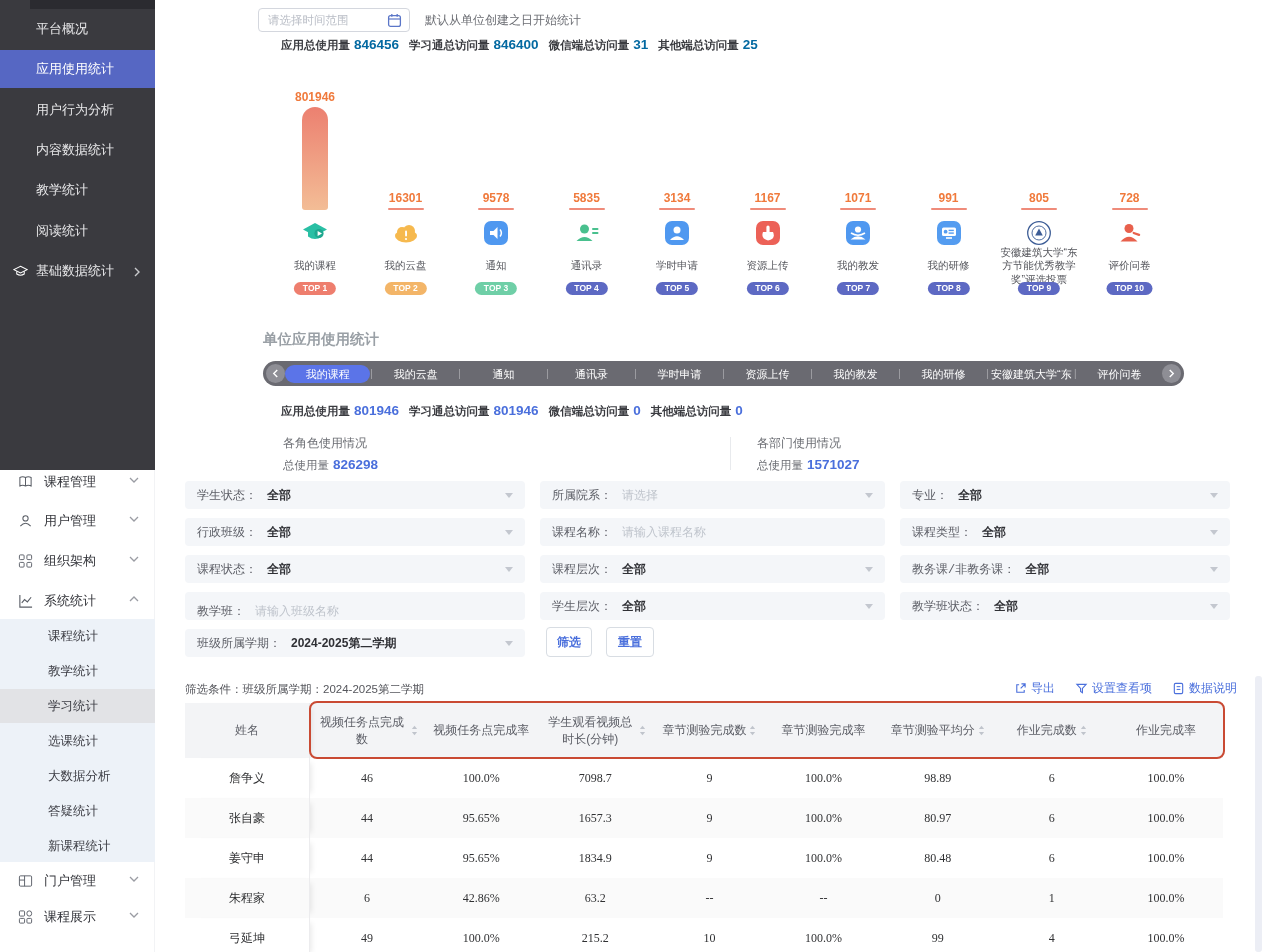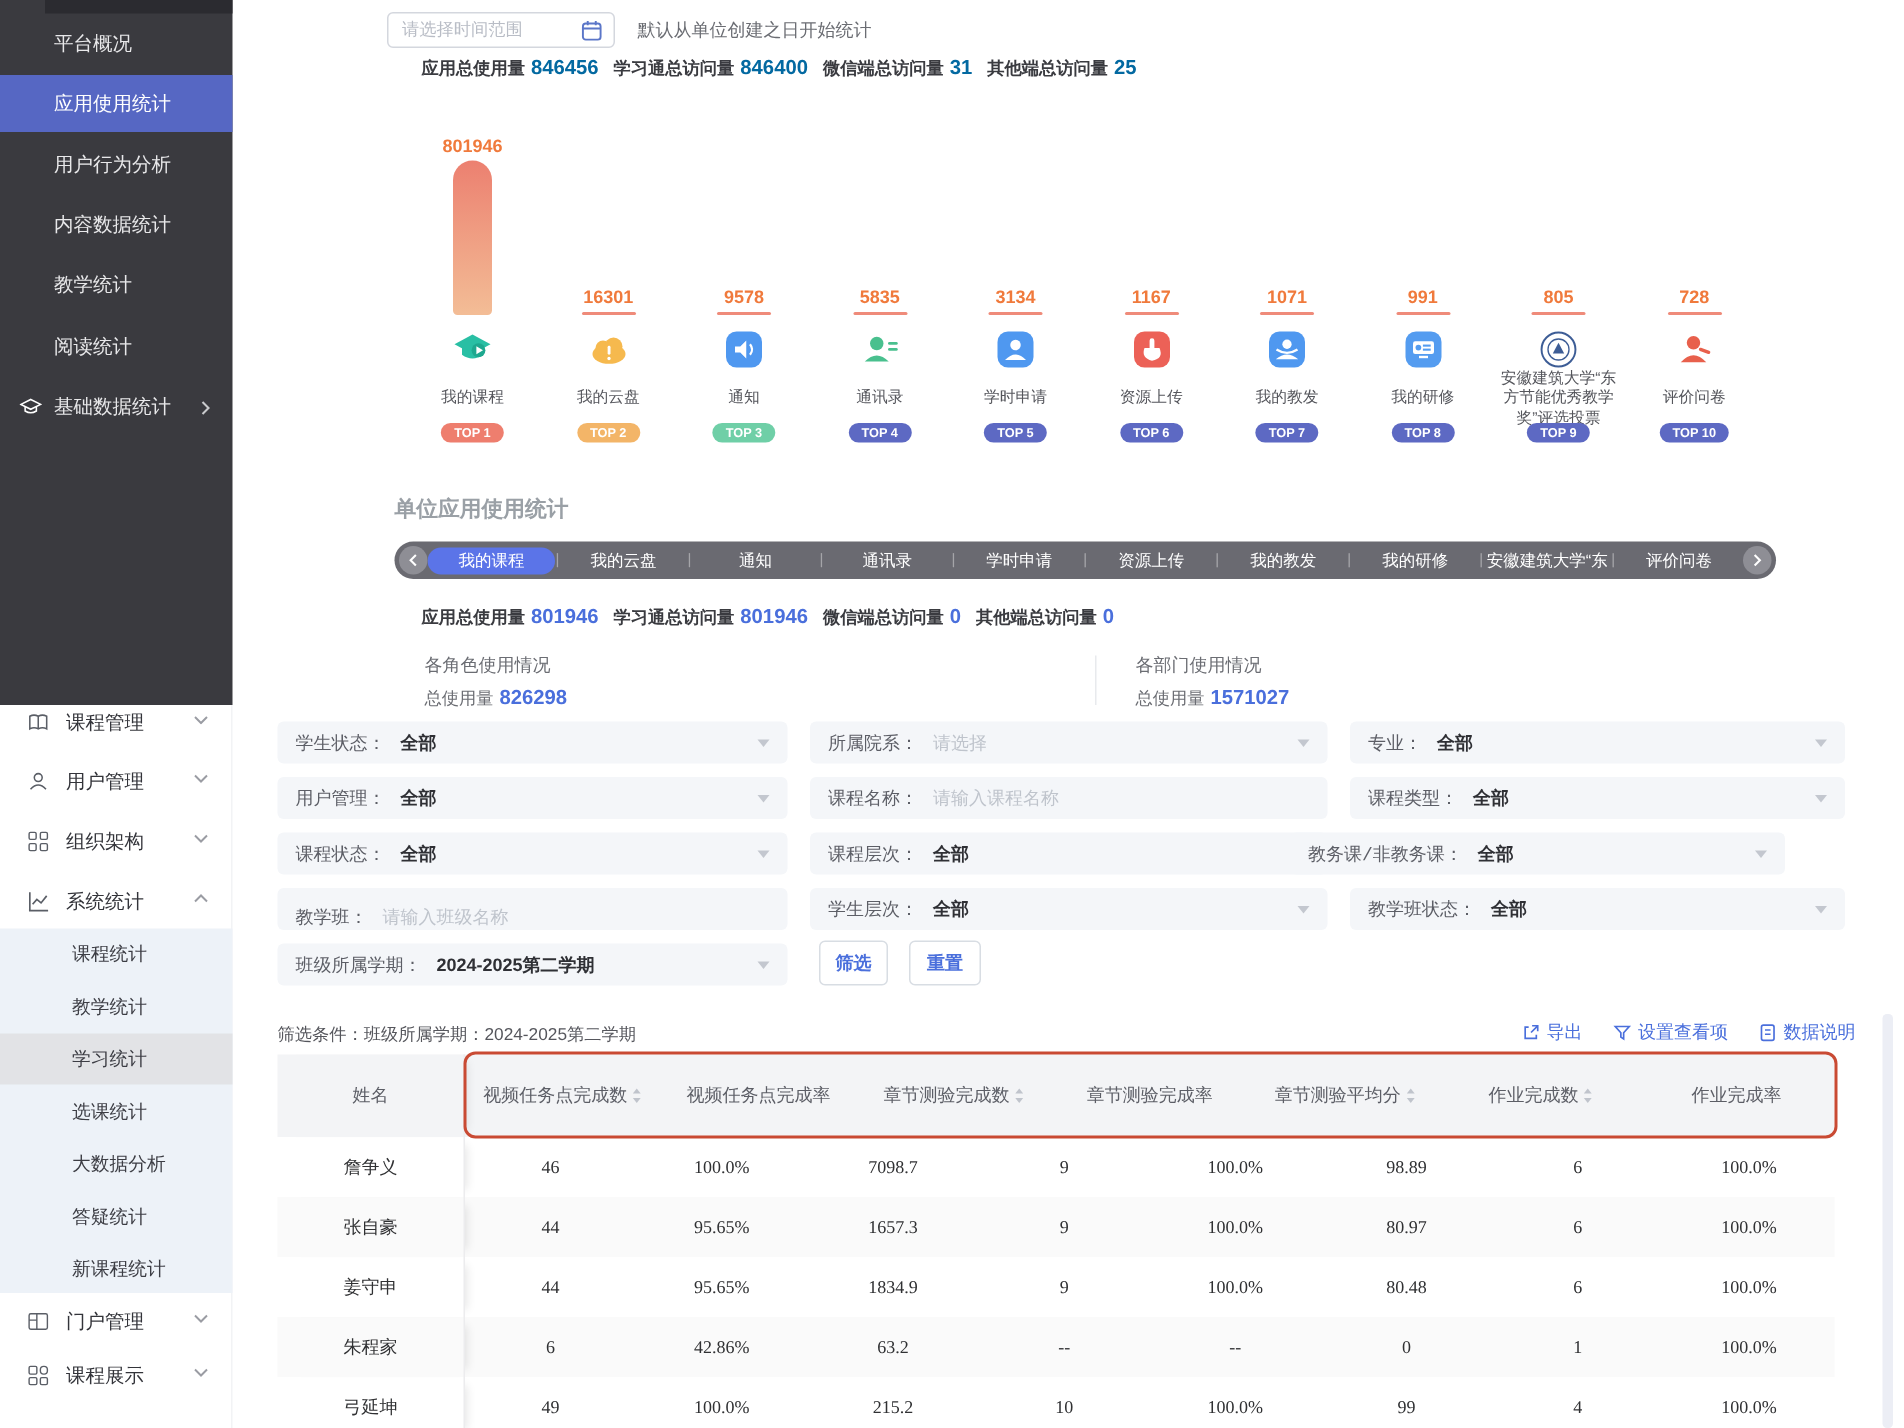--- a/index.html
+++ b/index.html
@@ -479,21 +479,21 @@
         <span class="f-label">所属院系：</span>
         <span class="f-placeholder">请选择</span>
         <span class="f-caret"></span>
       </div>
       <div class="field" style="left: 900px; top: 481px; width: 330px;">
         <span class="f-label">专业：</span>
         <span class="f-value">全部</span>
         <span class="f-caret"></span>
       </div>
       <div class="field" style="left: 185px; top: 518px; width: 340px;">
-        <span class="f-label">用户管理：</span>
+        <span class="f-label">行政班级：</span>
         <span class="f-value">全部</span>
         <span class="f-caret"></span>
       </div>
       <div class="field" style="left: 540px; top: 518px; width: 345px;">
         <span class="f-label">课程名称：</span>
         <span class="f-placeholder">请输入课程名称</span>
       </div>
       <div class="field" style="left: 900px; top: 518px; width: 330px;">
         <span class="f-label">课程类型：</span>
         <span class="f-value">全部</span>
@@ -502,21 +502,21 @@
       <div class="field" style="left: 185px; top: 555px; width: 340px;">
         <span class="f-label">课程状态：</span>
         <span class="f-value">全部</span>
         <span class="f-caret"></span>
       </div>
       <div class="field" style="left: 540px; top: 555px; width: 345px;">
         <span class="f-label">课程层次：</span>
         <span class="f-value">全部</span>
         <span class="f-caret"></span>
       </div>
-      <div class="field" style="left: 860px; top: 555px; width: 330px;">
+      <div class="field" style="left: 900px; top: 555px; width: 330px;">
         <span class="f-label">教务课/非教务课：</span>
         <span class="f-value">全部</span>
         <span class="f-caret"></span>
       </div>
       <div class="field" style="left: 185px; top: 592px; width: 340px; align-items: flex-end;">
         <span class="f-label">教学班：</span>
         <span class="f-placeholder">请输入班级名称</span>
       </div>
       <div class="field" style="left: 540px; top: 592px; width: 345px;">
         <span class="f-label">学生层次：</span>
@@ -577,20 +577,29 @@
           <span>视频任务点完成数</span>
           <span class="sort-icon">
             <svg viewBox="0 0 8 12" width="7" height="11">
               <polygon points="4,0.5 7,4.2 1,4.2" fill="#c0c4cc"></polygon>
               <polygon points="4,11.5 7,7.8 1,7.8" fill="#c0c4cc"></polygon>
             </svg>
           </span>
         </div>
         <div class="t-hcell t-data">
           <span>视频任务点完成率</span>
+        </div>
+        <div class="t-hcell t-data">
+          <span>学生观看视频总时长(分钟)</span>
+          <span class="sort-icon">
+            <svg viewBox="0 0 8 12" width="7" height="11">
+              <polygon points="4,0.5 7,4.2 1,4.2" fill="#c0c4cc"></polygon>
+              <polygon points="4,11.5 7,7.8 1,7.8" fill="#c0c4cc"></polygon>
+            </svg>
+          </span>
         </div>
         <div class="t-hcell t-data">
           <span>章节测验完成数</span>
           <span class="sort-icon">
             <svg viewBox="0 0 8 12" width="7" height="11">
               <polygon points="4,0.5 7,4.2 1,4.2" fill="#c0c4cc"></polygon>
               <polygon points="4,11.5 7,7.8 1,7.8" fill="#c0c4cc"></polygon>
             </svg>
           </span>
         </div>

